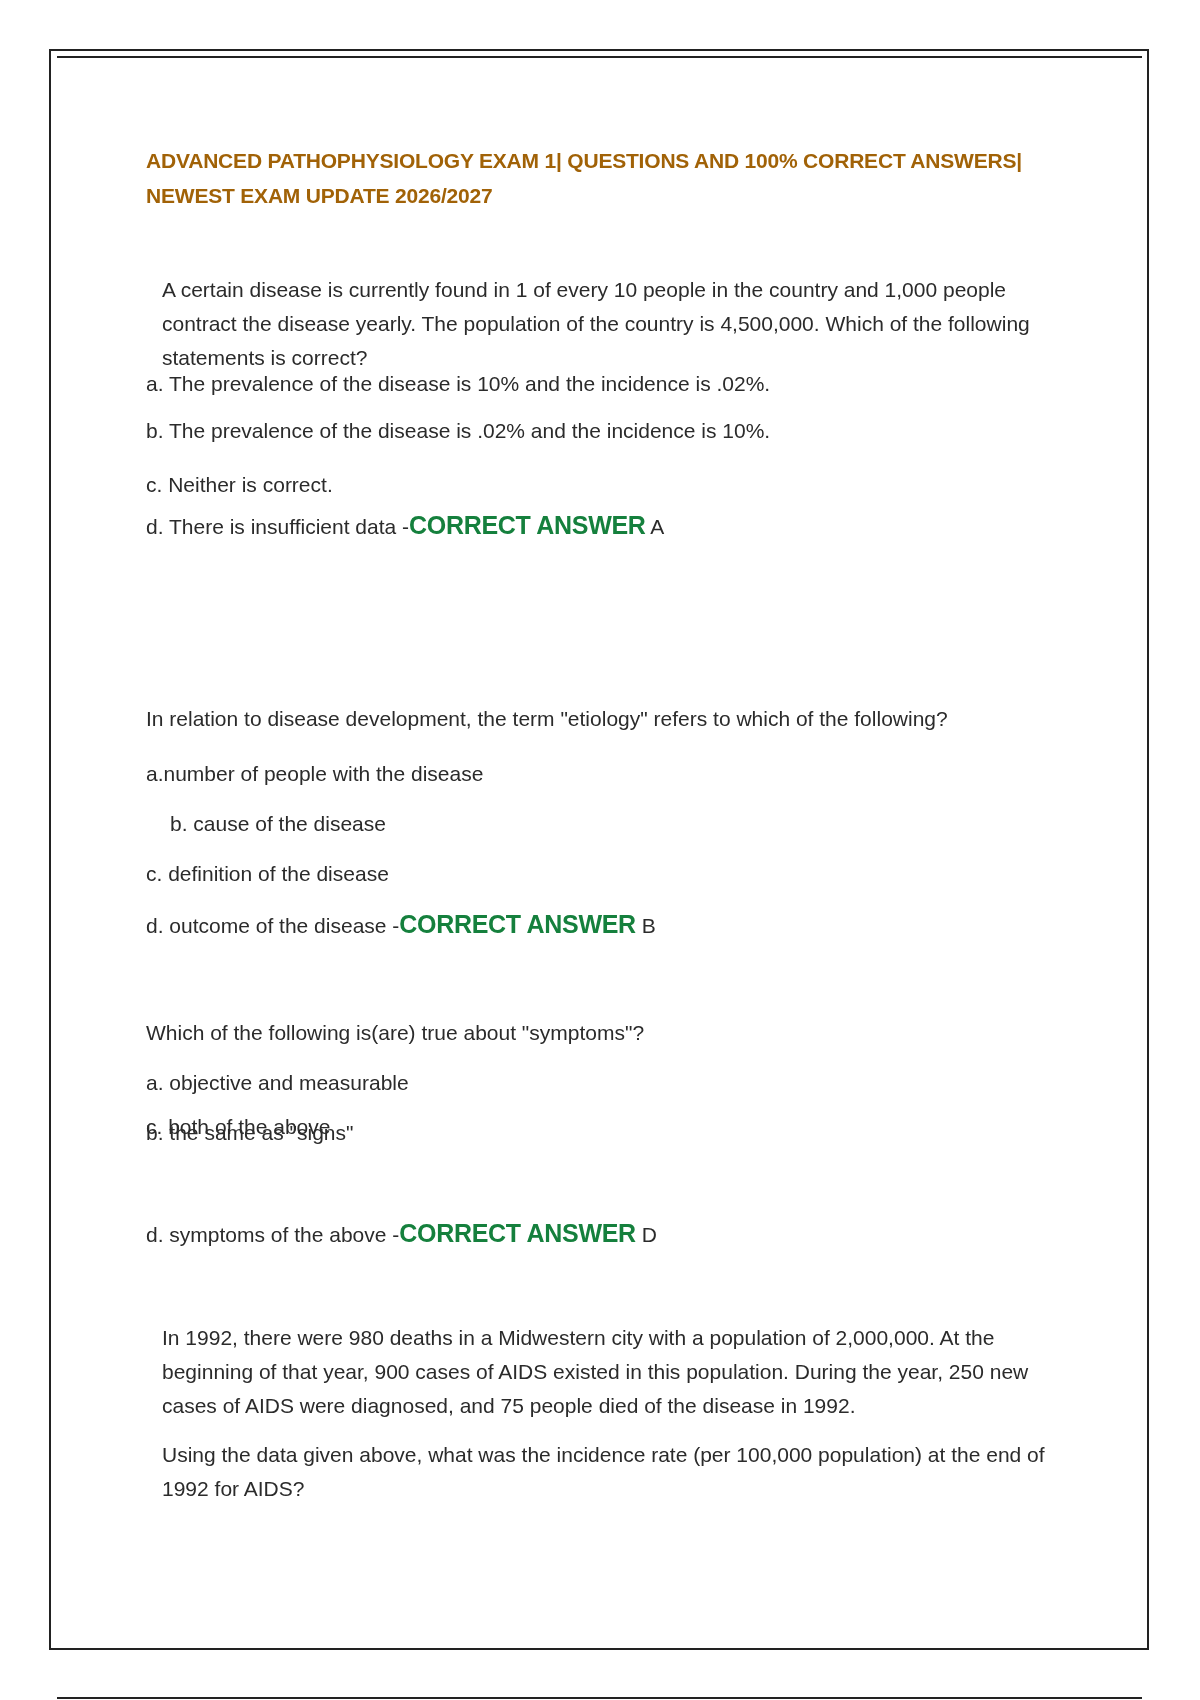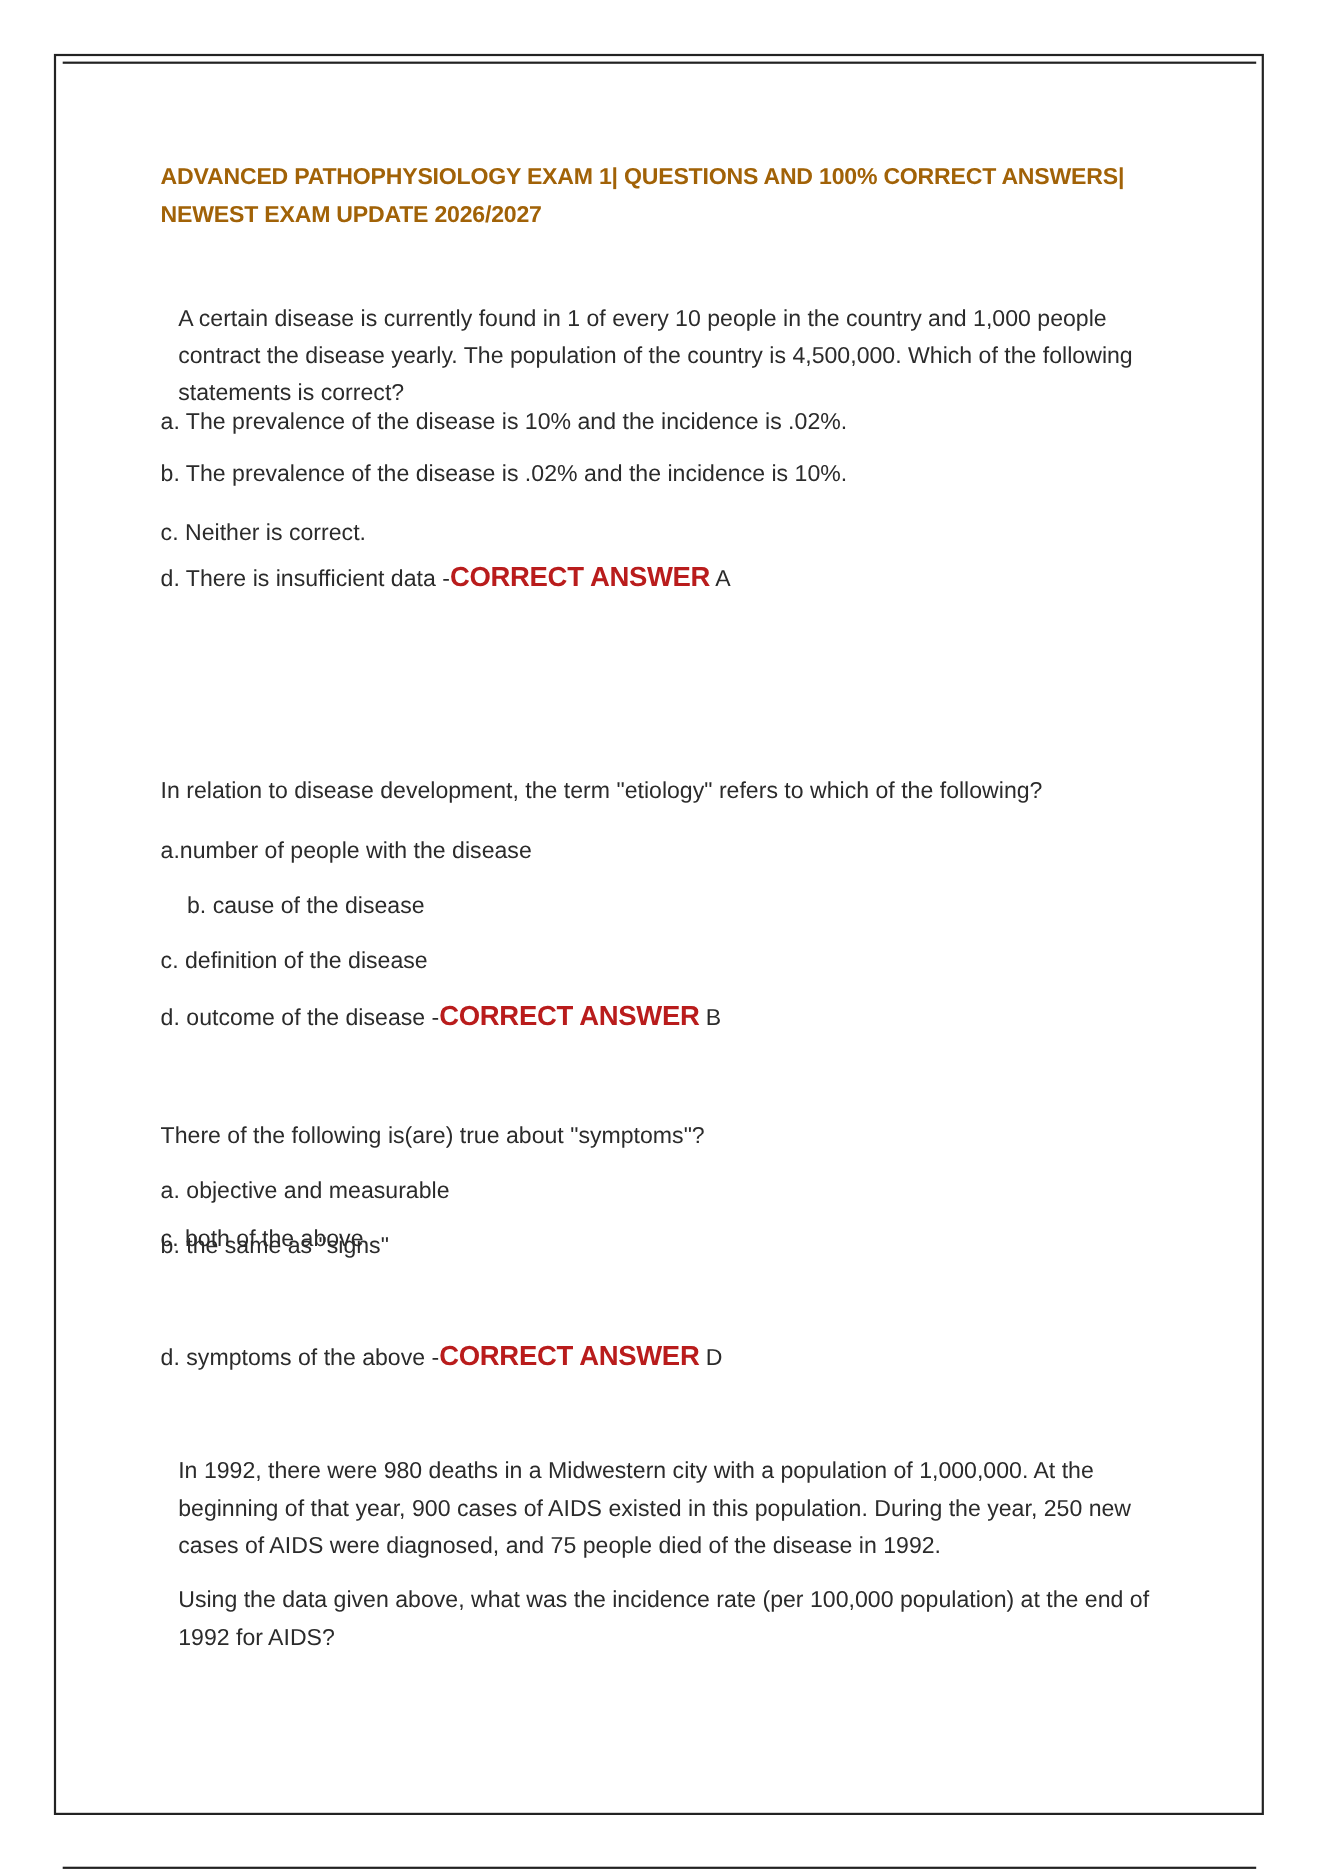--- a/index.html
+++ b/index.html
@@ -68,21 +68,21 @@
     }
     .line {
       position: absolute;
       left: 0;
       font-size: 21px;
       line-height: 30px;
       white-space: nowrap;
       color: #2b2b2b;
     }
     .correct {
-      color: #b91c1c;
+      color: #15803d;
       font-weight: bold;
       font-size: 25px;
       letter-spacing: -0.3px;
     }
     .answer-letter {
       font-size: 21px;
     }
   </style>
 </head>
 <body>
@@ -106,25 +106,25 @@
 
   <div class="line" style="top:660px;margin-top:44px;">In relation to disease development, the term "etiology" refers to which of the following?</div>
   <div class="line" style="top:759px;text-align:right;">a.number of people with the disease</div>
   <div class="line" style="top:809px;margin-left:24px;">b. cause of the disease</div>
   <div class="line" style="top:859px;">c. definition of the disease</div>
   <div class="line" style="top:909px;">
     <span>d. outcome of the disease -</span><span class="correct">CORRECT ANSWER</span>
     <span class="answer-letter">B</span>
   </div>
 
-  <div class="line" style="top:1018px;">There of the following is(are) true about "symptoms"?</div>
+  <div class="line" style="top:1018px;">Which of the following is(are) true about "symptoms"?</div>
   <div class="line" style="top:1068px;">a. objective and measurable</div>
   <div class="line" style="top:1118px;">b. the same as "signs"</div>
   <div class="line" style="top:1112px;">c. both of the above</div>
   <div class="line" style="top:1218px;">
     <span>d. symptoms of the above -</span><span class="correct">CORRECT ANSWER</span>
     <span class="answer-letter">D</span>
   </div>
 
-  <div class="para" style="top:1321px;">In 1992, there were 980 deaths in a Midwestern city with a population of 1,000,000. At the beginning of that year, 900 cases of AIDS existed in this population. During the year, 250 new cases of AIDS were diagnosed, and 75 people died of the disease in 1992.</div>
+  <div class="para" style="top:1321px;">In 1992, there were 980 deaths in a Midwestern city with a population of 2,000,000. At the beginning of that year, 900 cases of AIDS existed in this population. During the year, 250 new cases of AIDS were diagnosed, and 75 people died of the disease in 1992.</div>
   <div class="para" style="top:1438px;">Using the data given above, what was the incidence rate (per 100,000 population) at the end of 1992 for AIDS?</div>
 
 </div>
 
 </body></html>

